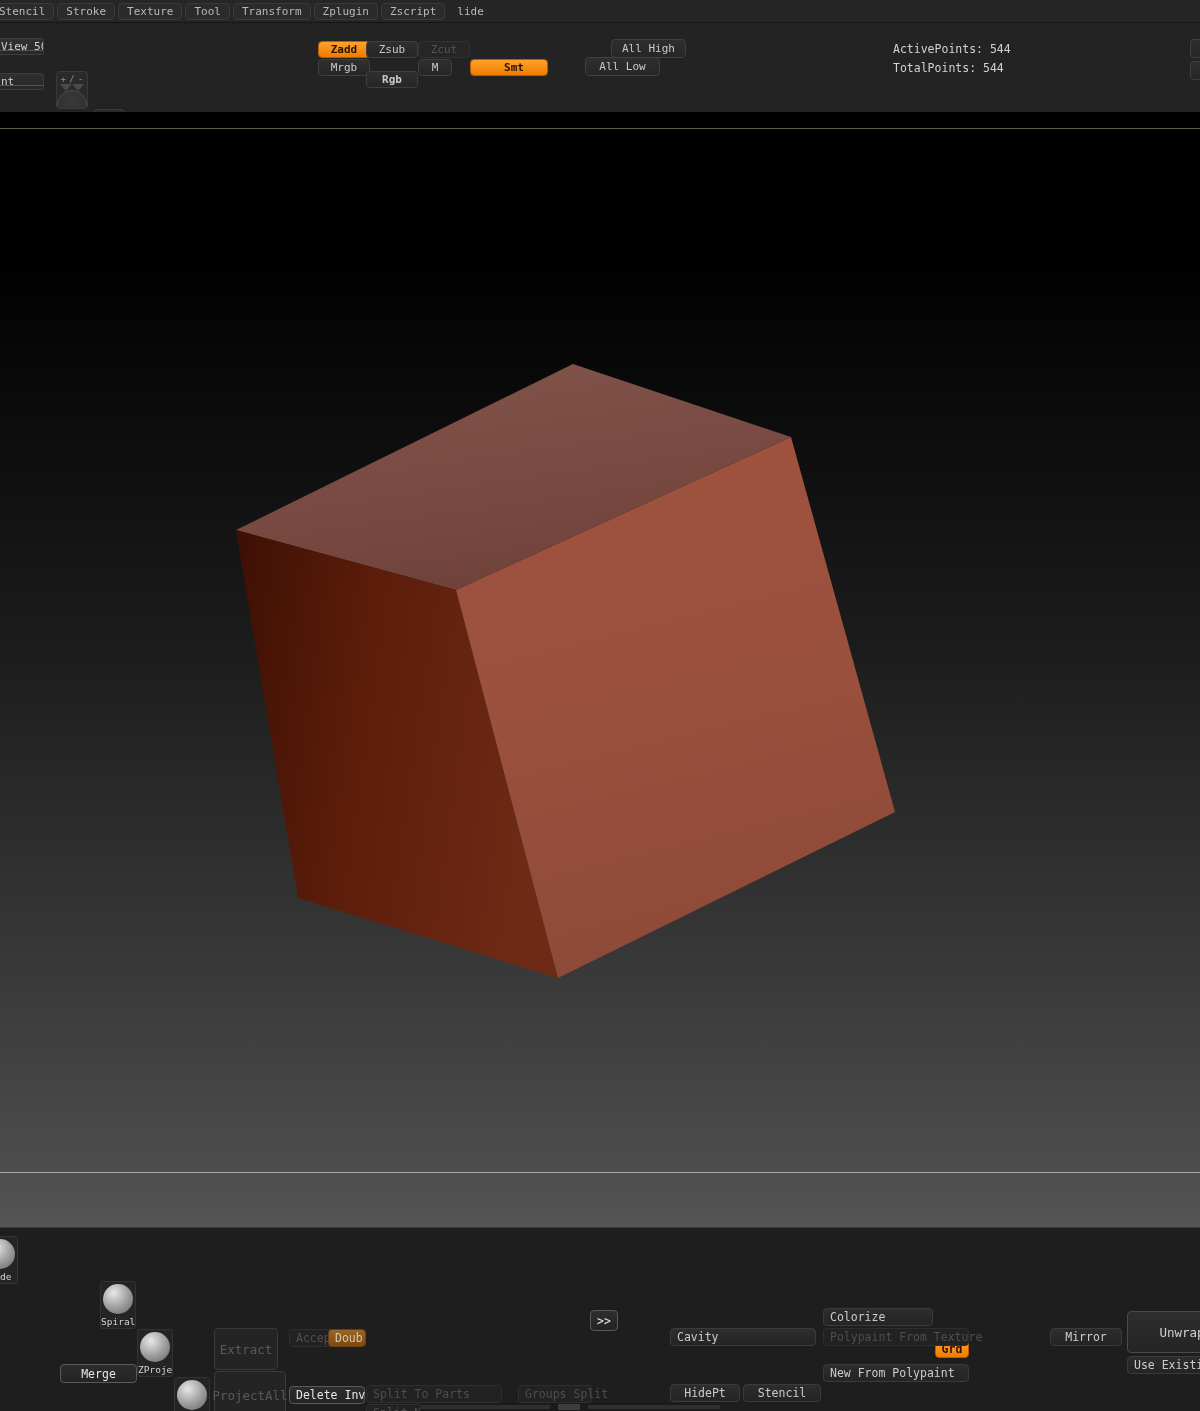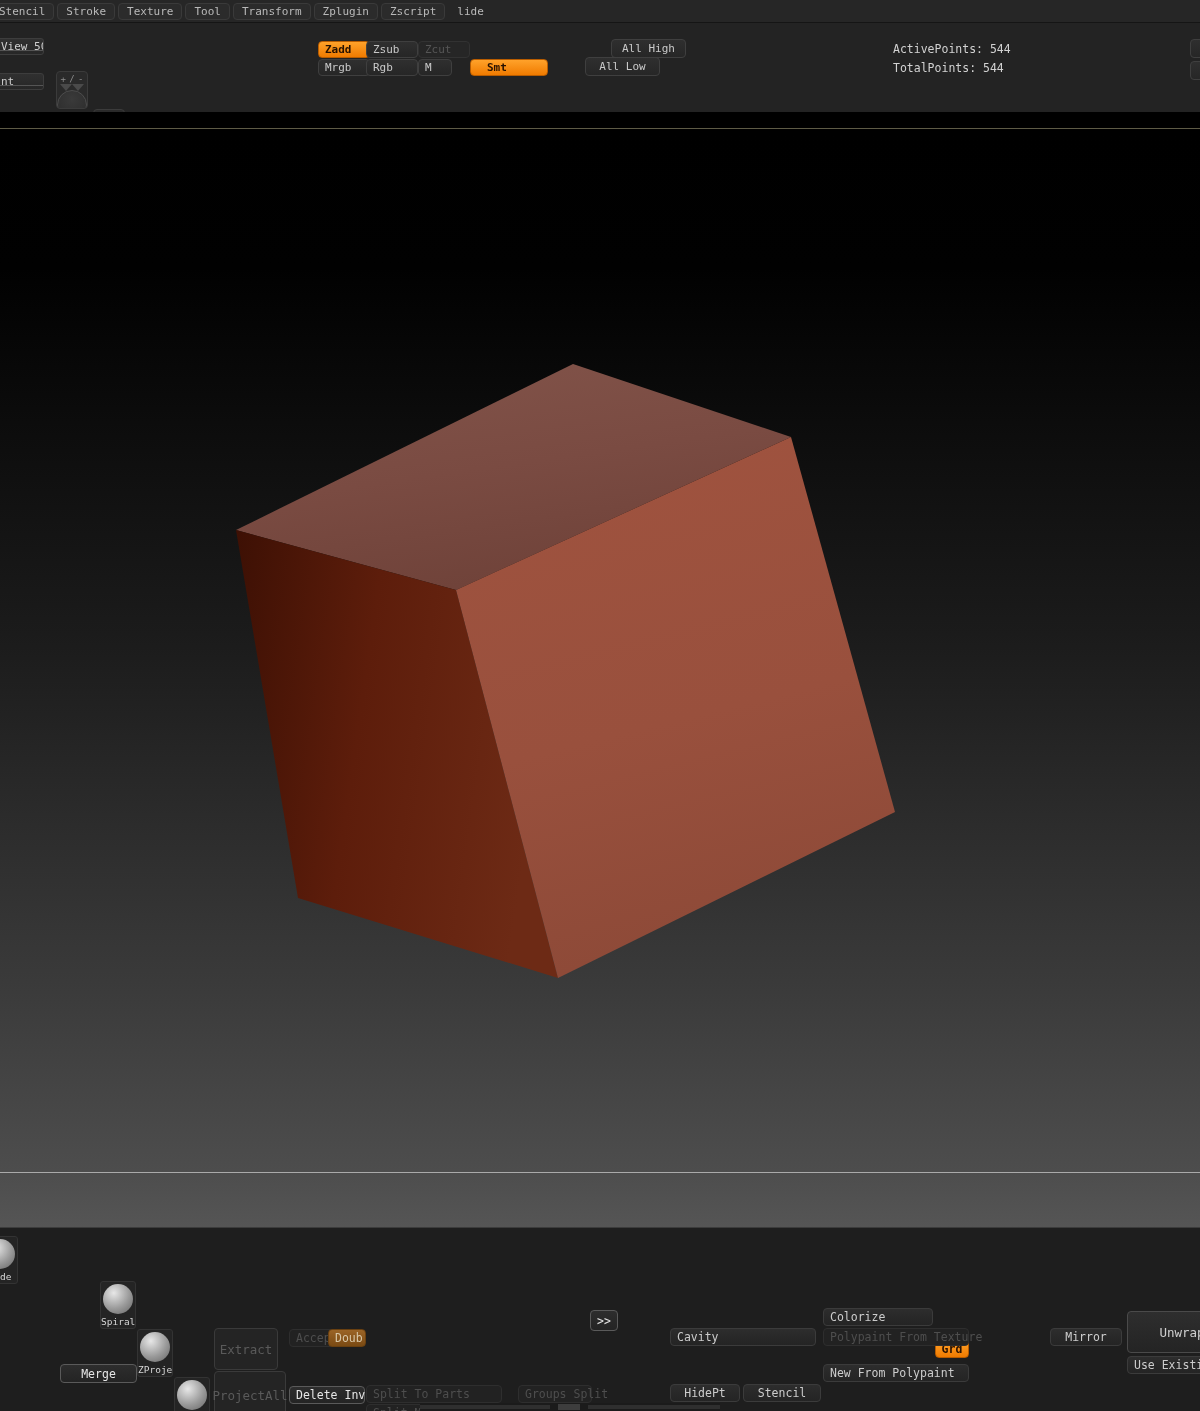--- a/index.html
+++ b/index.html
@@ -98,21 +98,21 @@
     width:19px;height:19px; background:#d5d5d5; color:#2a2a2a;
     font-weight:bold; font-size:12px; line-height:19px; text-align:center;
     border-radius:2px;
   }
   .sqbtn.dim { color: #8c8c8c; }
 
   .pill {
     height: 17px; line-height: 15px;
     border: 1px solid #3f3f3f; border-radius: 4px;
     background: linear-gradient(#2f2f2f,#262626);
-    color: #c9c9c9; font-size: 11px; text-align: left;
+    color: #c9c9c9; font-size: 11px; text-align: center;
     padding: 0 6px; white-space: nowrap;
   }
   .pill.on {
     background: linear-gradient(#ffa22a,#f07b00);
     border-color: #b85c00; color: #281200; font-weight: bold;
   }
   .pill.off { color: #565656; border-color: #323232; background:#262626; }
   .pill.center { text-align: center; }
 
   .stat {
@@ -258,21 +258,21 @@
     </div>
     <div class="tb sqbtn dim" style="left:282px; top:14px;">
       <span class="keycap">S</span>
       <span>Scale</span>
     </div>
 
     <div class="tb pill on" style="left:318px; top:18px; width:52px;">Zadd</div>
     <div class="tb pill" style="left:366px; top:18px; width:52px;">Zsub</div>
     <div class="tb pill off" style="left:418px; top:18px; width:52px;">Zcut</div>
     <div class="tb pill" style="left:318px; top:36px; width:52px;">Mrgb</div>
-    <div class="tb pill" style="left:366px; top:36px; width:52px;">Rgb</div>
+    <div class="tb pill" style="left:366px; top:48px; width:52px;font-weight:bold;">Rgb</div>
     <div class="tb pill" style="left:418px; top:36px; width:34px;">M</div>
     <div class="tb pill on" style="left:470px; top:36px; width:78px;padding-left:16px;">Smt</div>
 
     <div class="tb pill center" style="left:585px; top:16px; width:75px; height:19px; line-height:17px;margin-left:26px;">All High</div>
     <div class="tb pill center" style="left:585px; top:34px; width:75px; height:19px; line-height:17px;">All Low</div>
 
     <div class="tb stat" style="left:893px; top:19px;">ActivePoints: 544</div>
     <div class="tb stat" style="left:893px; top:38px;">TotalPoints: 544</div>
 
     <div class="tb slider-box" style="left:1044px; top:15px; width:140px; border-color:transparent; background:transparent;">

